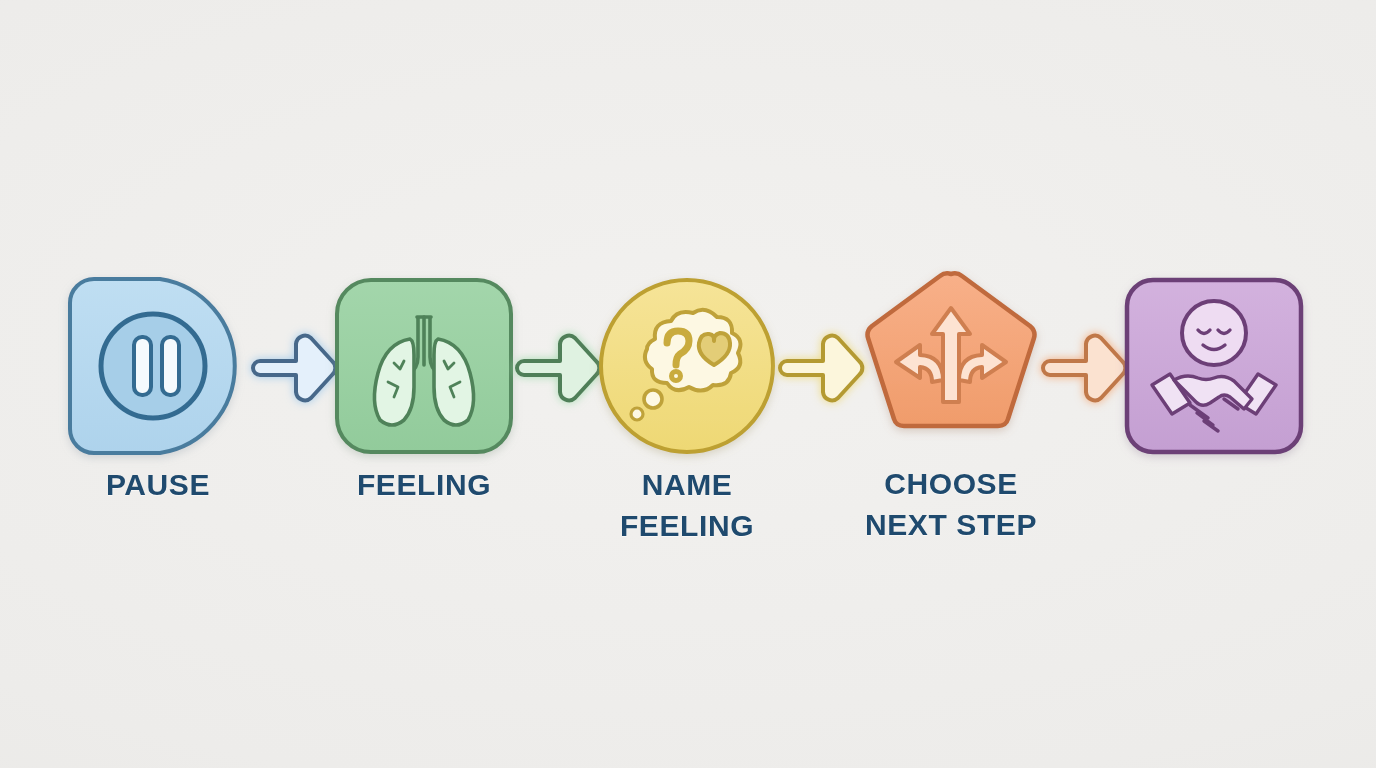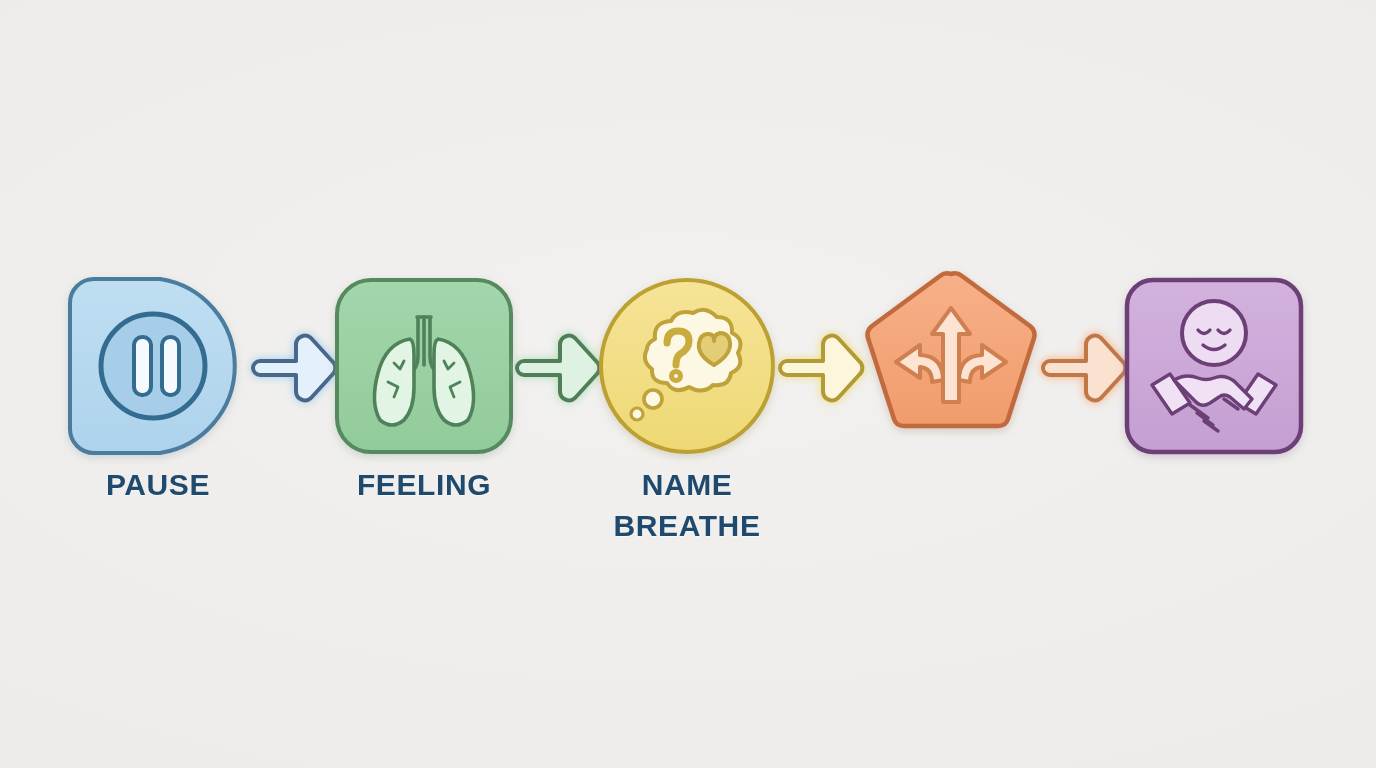--- a/index.html
+++ b/index.html
@@ -181,21 +181,21 @@
           <circle cx="40" cy="137" r="6" fill="#fdf8e3" stroke="#bfa23a" stroke-width="3.2"></circle>
 
           <path d="M 70 66 Q 70 54 81 54 Q 92 54 92 64 Q 92 72 83 77 Q 79 80 79 88" fill="none" stroke="#c9ab3e" stroke-width="7" stroke-linecap="round"></path>
           <circle cx="79" cy="99" r="4.5" fill="none" stroke="#c9ab3e" stroke-width="5"></circle>
 
           <path d="M 117 88 Q 100 78 102 66 Q 104 56 112 57 Q 118 58 117 64 Q 116 58 123 56 Q 132 56 133 66 Q 134 78 117 88 Z" fill="#e3cd77" stroke="#bfa23a" stroke-width="4" stroke-linejoin="round"></path>
         </g>
       </svg>
     </div>
     <div class="label">NAME
-BREATHE</div>
+FEELING</div>
   </div>
 
   <div class="arrow-wrap" style="left:783px; top:335px;">
     <svg width="82" height="66" viewBox="0 0 82 66">
       <defs>
         <filter id="gl3" x="-60%" y="-60%" width="220%" height="220%">
           <feDropShadow dx="0" dy="0" stdDeviation="5" flood-color="#ecd97e" flood-opacity="0.95"></feDropShadow>
         </filter>
       </defs>
       <path d="M 4 26 L 40 26 L 40 9 A 9 9 0 0 1 55 3 L 76 26 A 9 9 0 0 1 76 40 L 55 63 A 9 9 0 0 1 40 57 L 40 40 L 4 40 A 7 7 0 0 1 4 26 Z" fill="#fcf6dc" stroke="#b49a33" stroke-width="4" stroke-linejoin="round" filter="url(#gl3)"></path>
@@ -222,20 +222,22 @@
         <g fill="#fde3d2" stroke="#cf7f50" stroke-width="4" stroke-linejoin="round">
 
           <path d="M 85 134 L 85 66 L 74 66 L 93 40 L 112 66 L 101 66 L 101 134 Z"></path>
 
           <path d="M 85 112 Q 85 88 62 87 L 62 77 L 38 94 L 62 110 L 62 99 Q 74 100 74 114 Z"></path>
 
           <path d="M 101 112 Q 101 88 124 87 L 124 77 L 148 94 L 124 110 L 124 99 Q 112 100 112 114 Z"></path>
         </g>
       </svg>
     </div>
+    <div class="label" style="top:196px;">CHOOSE
+NEXT STEP</div>
   </div>
 
   <div class="arrow-wrap" style="left:1046px; top:335px;">
     <svg width="82" height="66" viewBox="0 0 82 66">
       <defs>
         <filter id="gl4" x="-60%" y="-60%" width="220%" height="220%">
           <feDropShadow dx="0" dy="0" stdDeviation="5" flood-color="#f3a877" flood-opacity="0.95"></feDropShadow>
         </filter>
       </defs>
       <path d="M 4 26 L 40 26 L 40 9 A 9 9 0 0 1 55 3 L 76 26 A 9 9 0 0 1 76 40 L 55 63 A 9 9 0 0 1 40 57 L 40 40 L 4 40 A 7 7 0 0 1 4 26 Z" fill="#fbe2d0" stroke="#c07848" stroke-width="4" stroke-linejoin="round" filter="url(#gl4)"></path>

